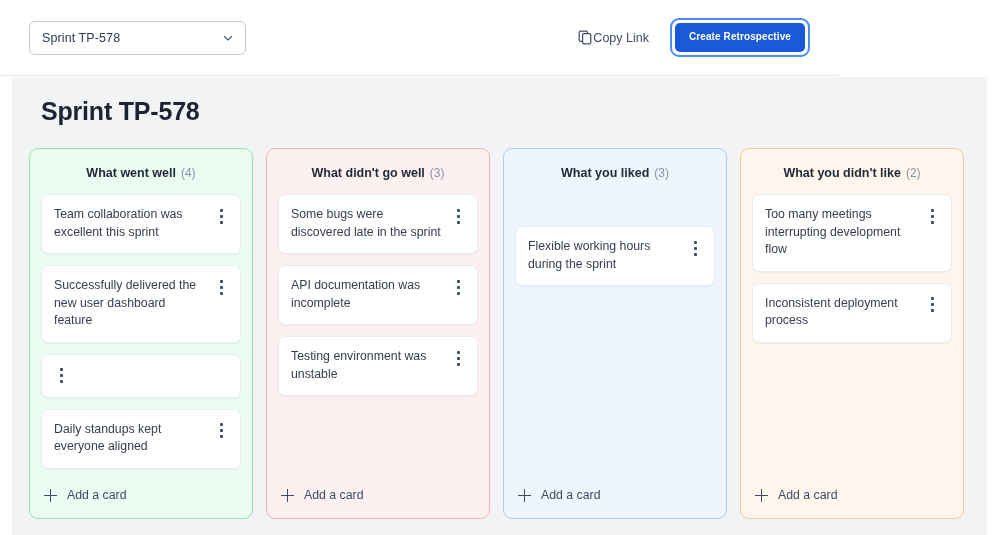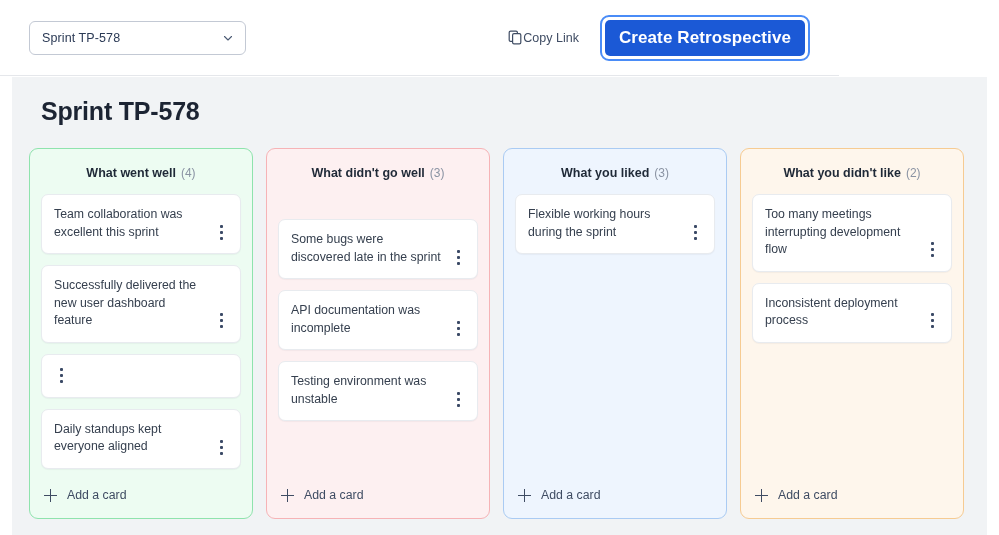--- a/index.html
+++ b/index.html
@@ -55,21 +55,21 @@
     padding: 3px;
     border: 2px solid #4a8cf7;
     border-radius: 9px;
     background: #ffffff;
   }
   .create-btn {
     border: none;
     background: #1b59d6;
     color: #ffffff;
     font-family: "Liberation Sans", sans-serif;
-    font-size: 17px;
+    font-size: 10px;
     font-weight: bold;
     border-radius: 5px;
     padding: 9px 14px 10px;
     cursor: pointer;
     line-height: 1;
     letter-spacing: .1px;
   }
 
   
   .content {
@@ -121,21 +121,21 @@
   }
 
   .cards { display: flex; flex-direction: column; gap: 11px; }
 
   .card {
     background: #ffffff;
     border: 1px solid #e8ebef;
     border-radius: 7px;
     padding: 11px 12px 12px 12px;
     display: flex;
-    align-items: flex-end;
+    align-items: flex-start;
     gap: 8px;
     box-shadow: 0 1px 1px rgba(16,24,40,.04);
   }
   .card-text {
     flex: 1 1 auto;
     font-size: 12.3px;
     line-height: 1.43;
     color: #36404f;
   }
   .kebab {
@@ -244,21 +244,21 @@
                 <i></i>
               </div>
             </div>
           </div>
           <div class="spacer"></div>
           <div class="add-card">
             <span class="plus"></span>
             <span>Add a card</span>
           </div>
         </div>
-        <div class="column" style="background: rgb(253, 240, 241); border-color: rgb(246, 179, 182); gap: 25px;">
+        <div class="column" style="background: rgb(253, 240, 241); border-color: rgb(246, 179, 182);">
           <div class="col-head"><span class="col-title">What didn't go well</span><span class="col-count">(3)</span></div>
           <div class="cards">
             <div class="card">
               <div class="card-text">Some bugs were discovered late in the sprint</div>
               <div class="kebab">
                 <i></i>
                 <i></i>
                 <i></i>
               </div>
             </div>
@@ -278,21 +278,21 @@
                 <i></i>
               </div>
             </div>
           </div>
           <div class="spacer"></div>
           <div class="add-card">
             <span class="plus"></span>
             <span>Add a card</span>
           </div>
         </div>
-        <div class="column" style="background: rgb(238, 245, 254); border-color: rgb(170, 203, 243);">
+        <div class="column" style="background: rgb(238, 245, 254); border-color: rgb(170, 203, 243); gap: 32px;">
           <div class="col-head"><span class="col-title">What you liked</span><span class="col-count">(3)</span></div>
           <div class="cards">
             <div class="card">
               <div class="card-text">Flexible working hours during the sprint</div>
               <div class="kebab">
                 <i></i>
                 <i></i>
                 <i></i>
               </div>
             </div>

